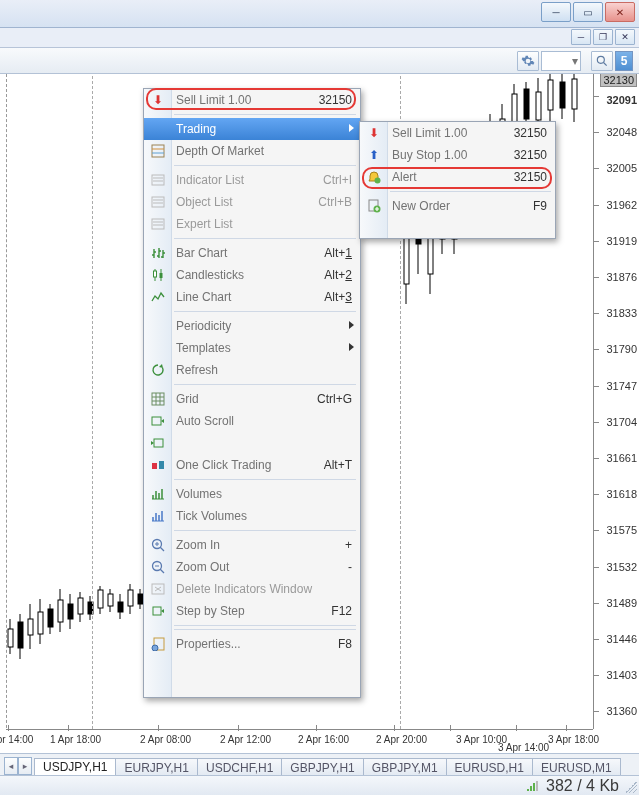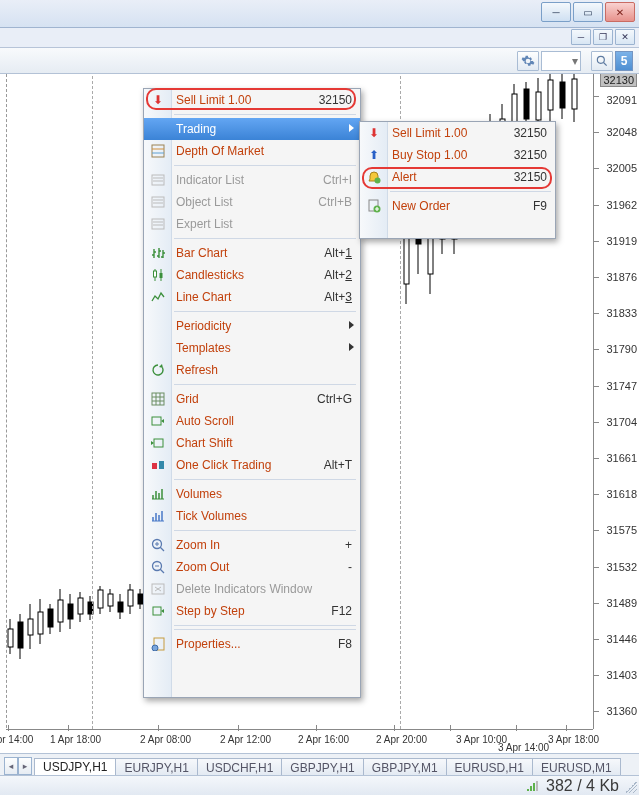--- a/index.html
+++ b/index.html
@@ -29,21 +29,21 @@
   .ytick-line { position:absolute; right:40px; width:6px; height:1px; background:#888;}
   .price-box { position:absolute; right:2px; background:#c0c0c0; color:#222; font-size:11px; padding:0 2px; border:1px solid #888; transform:translateY(-50%);}
   .xaxis { position:absolute; left:6px; right:46px; bottom:0; height:24px; border-top:1px solid #888; background:#fff; display:flex;}
   .xtick { position:absolute; bottom:22px; width:1px; height:6px; background:#888;}
   .xtick-l { position:absolute; top:4px; font-size:10px; color:#333; white-space:nowrap;}
 
   
   .menu { position:absolute; background:#f5f5f5; border:1px solid #9aa5b5; box-shadow:2px 3px 6px rgba(0,0,0,0.35);}
   .menu-gutter { position:absolute; left:0; top:0; bottom:0; width:28px; background:linear-gradient(to right,#f7f9fb,#e4ecf5); border-right:1px solid #d0dbe8;}
   .mitem { position:relative; height:22px; display:flex; align-items:center; padding-left:32px; padding-right:8px; cursor:default;}
-  .mitem .lbl { flex:1 1 auto; color:#c2410c;}
+  .mitem .lbl { flex:1 1 auto; color:#737373;}
   .mitem .sc { color:#333; margin-left:12px;}
   .mitem .sc u { text-decoration:underline;}
   .mitem.disabled .lbl, .mitem.disabled .sc { color:#9a9a9a;}
   .mitem.selected { background:linear-gradient(#63a6f3,#3b83d6); color:#fff;}
   .mitem.selected .lbl, .mitem.selected .sc { color:#fff;}
   .mitem .ic { position:absolute; left:5px; top:2px; width:18px; height:18px; display:flex; align-items:center; justify-content:center; font-size:12px;}
   .msep { height:1px; margin:3px 4px 3px 30px; background:#cfd8e5;}
   .mitem .arrow { position:absolute; right:6px; top:6px; border-left:5px solid #333; border-top:4px solid transparent; border-bottom:4px solid transparent;}
   .mitem.selected .arrow { border-left-color:#fff;}
 
@@ -163,21 +163,21 @@
       <line x1="544" y1="-5" x2="544" y2="50"></line>
         <rect x="542" y="6" width="5" height="30" fill="#fff" stroke="#000"></rect>
       <line x1="556" y1="0" x2="556" y2="45"></line>
         <rect x="554" y="8" width="5" height="26" fill="#000"></rect>
       <line x1="568" y1="-8" x2="568" y2="48"></line>
         <rect x="566" y="5" width="5" height="30" fill="#fff" stroke="#000"></rect>
     </g>
   </svg>
 
   <div class="yaxis">
-      <div class="ytick" style="top: 26px;">32091</div>
+      <div class="ytick" style="top: 26px; font-weight: bold;">32091</div>
       <div class="ytick-line" style="top: 22px;"></div>
       <div class="ytick" style="top: 58.2px;">32048</div>
       <div class="ytick-line" style="top: 58.2px;"></div>
       <div class="ytick" style="top: 94.4px;">32005</div>
       <div class="ytick-line" style="top: 94.4px;"></div>
       <div class="ytick" style="top: 130.6px;">31962</div>
       <div class="ytick-line" style="top: 130.6px;"></div>
       <div class="ytick" style="top: 166.8px;">31919</div>
       <div class="ytick-line" style="top: 166.8px;"></div>
       <div class="ytick" style="top: 203px;">31876</div>
@@ -356,21 +356,20 @@
     </span>
     <span class="lbl">Auto Scroll</span>
   </div>
   <div class="mitem">
     <span class="ic">
       <svg width="14" height="14">
           <rect x="3" y="3" width="9" height="8" fill="none" stroke="#3b8f3b"></rect>
           <path d="M3 7L0 5v4z" fill="#3b8f3b"></path>
         </svg>
     </span>
-    <span class="lbl">Chart Shift</span>
   </div>
   <div class="mitem">
     <span class="ic">
       <svg width="14" height="14">
           <rect x="1" y="5" width="5" height="6" fill="#d34"></rect>
           <rect x="8" y="3" width="5" height="8" fill="#38a"></rect>
         </svg>
     </span>
     <span class="lbl">One Click Trading</span>
     <span class="sc">Alt+T</span>

